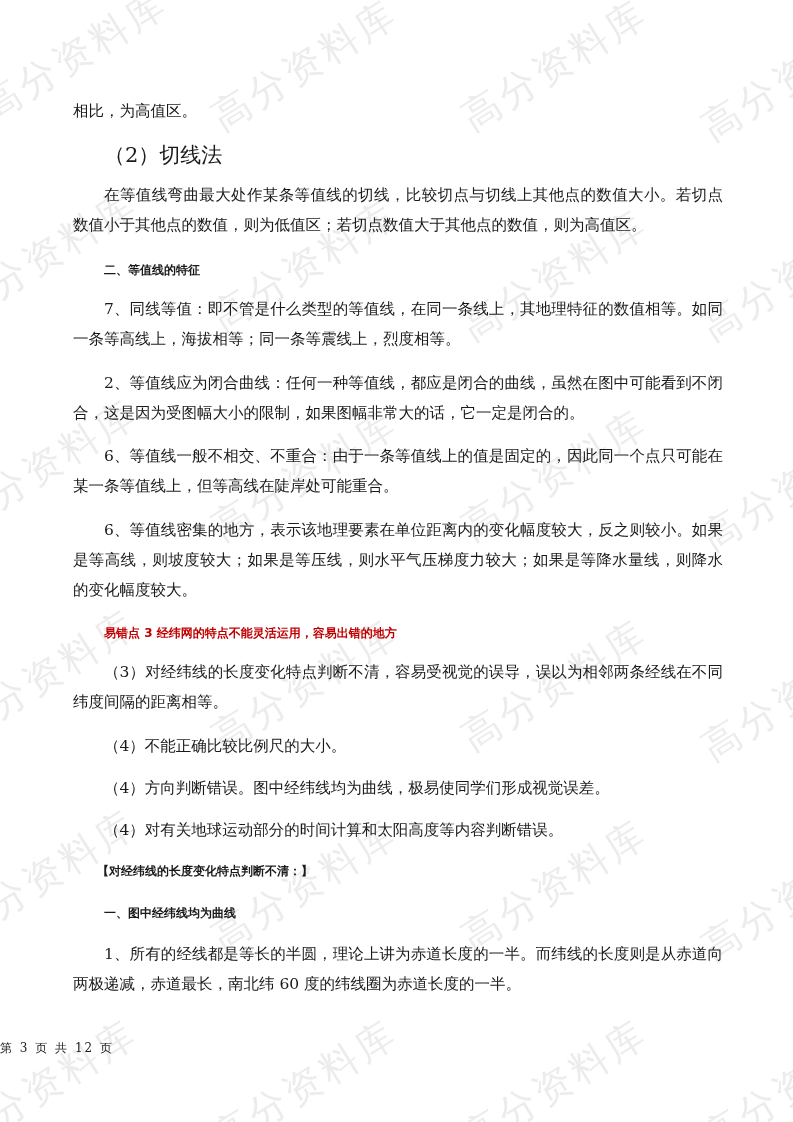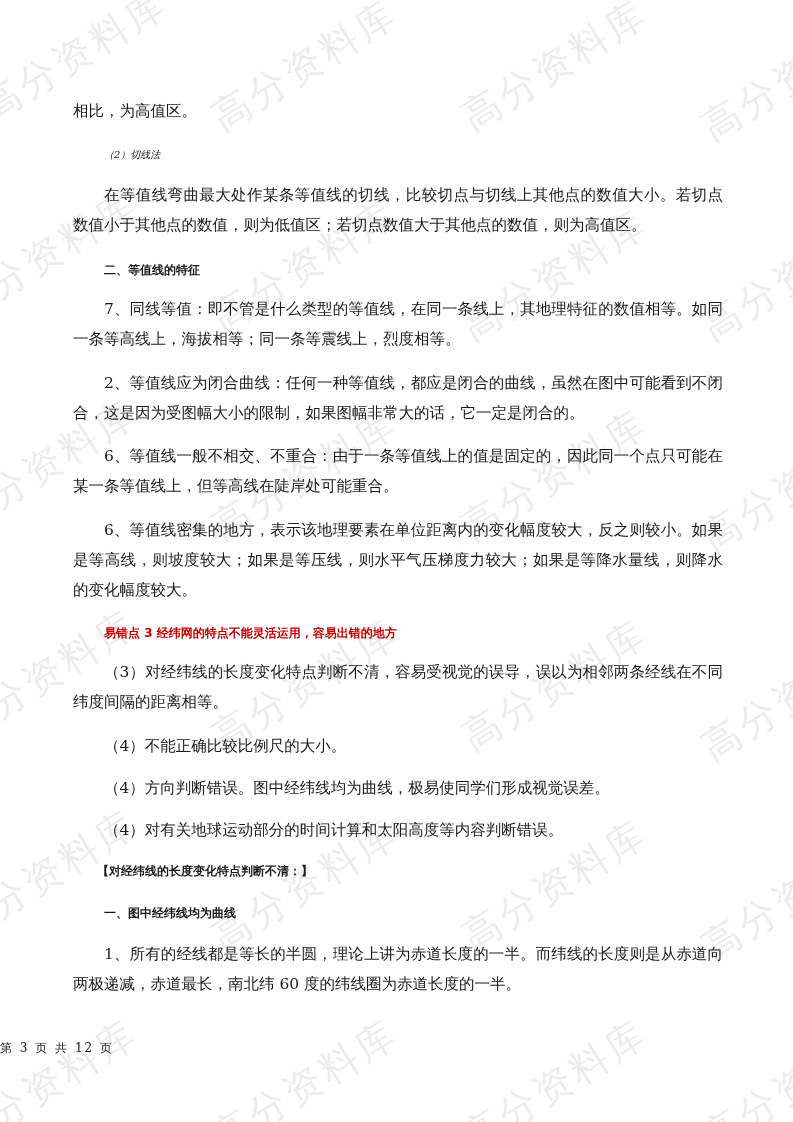--- a/index.html
+++ b/index.html
@@ -8,21 +8,21 @@
       font-family: "DejaVu Serif", "Liberation Serif", serif;
       color: #1a1a1a;
     }
     .page { position: absolute; left: 0; top: 0; width: 793px; height: 1122px; }
     .watermark-layer { position: absolute; inset: 0; pointer-events: none; z-index: 0; }
     .wm {
       position: absolute; font-family: "DejaVu Sans", sans-serif; font-size: 38px;
       color: rgba(200,200,200,0.35); transform: rotate(-32deg); white-space: nowrap; letter-spacing: 4px;
     }
     .content { position: absolute; left: 73px; top: 0; width: 650px; z-index: 1; }
-    .line { position: absolute; left: 0; width: 650px; font-size: 10px; line-height: 30px; white-space: nowrap; font-style: italic; }
+    .line { position: absolute; left: 0; width: 650px; font-size: 21px; line-height: 30px; white-space: nowrap; }
     .para { position: absolute; left: 0; width: 650px; font-size: 15.5px; line-height: 30px; text-align: justify; text-indent: 31px; }
     .heading { position: absolute; left: 0; font-size: 12px; line-height: 30px; font-weight: bold; font-family: "DejaVu Sans", sans-serif; }
     .red { color: #c00000; }
     .footer { position: absolute; top: 1040px; left: 0; width: 776px; text-align: left; font-size: 12px; z-index: 1; letter-spacing: 2px; }
   </style>
 </head>
 <body>
 
 <div class="page">
 

